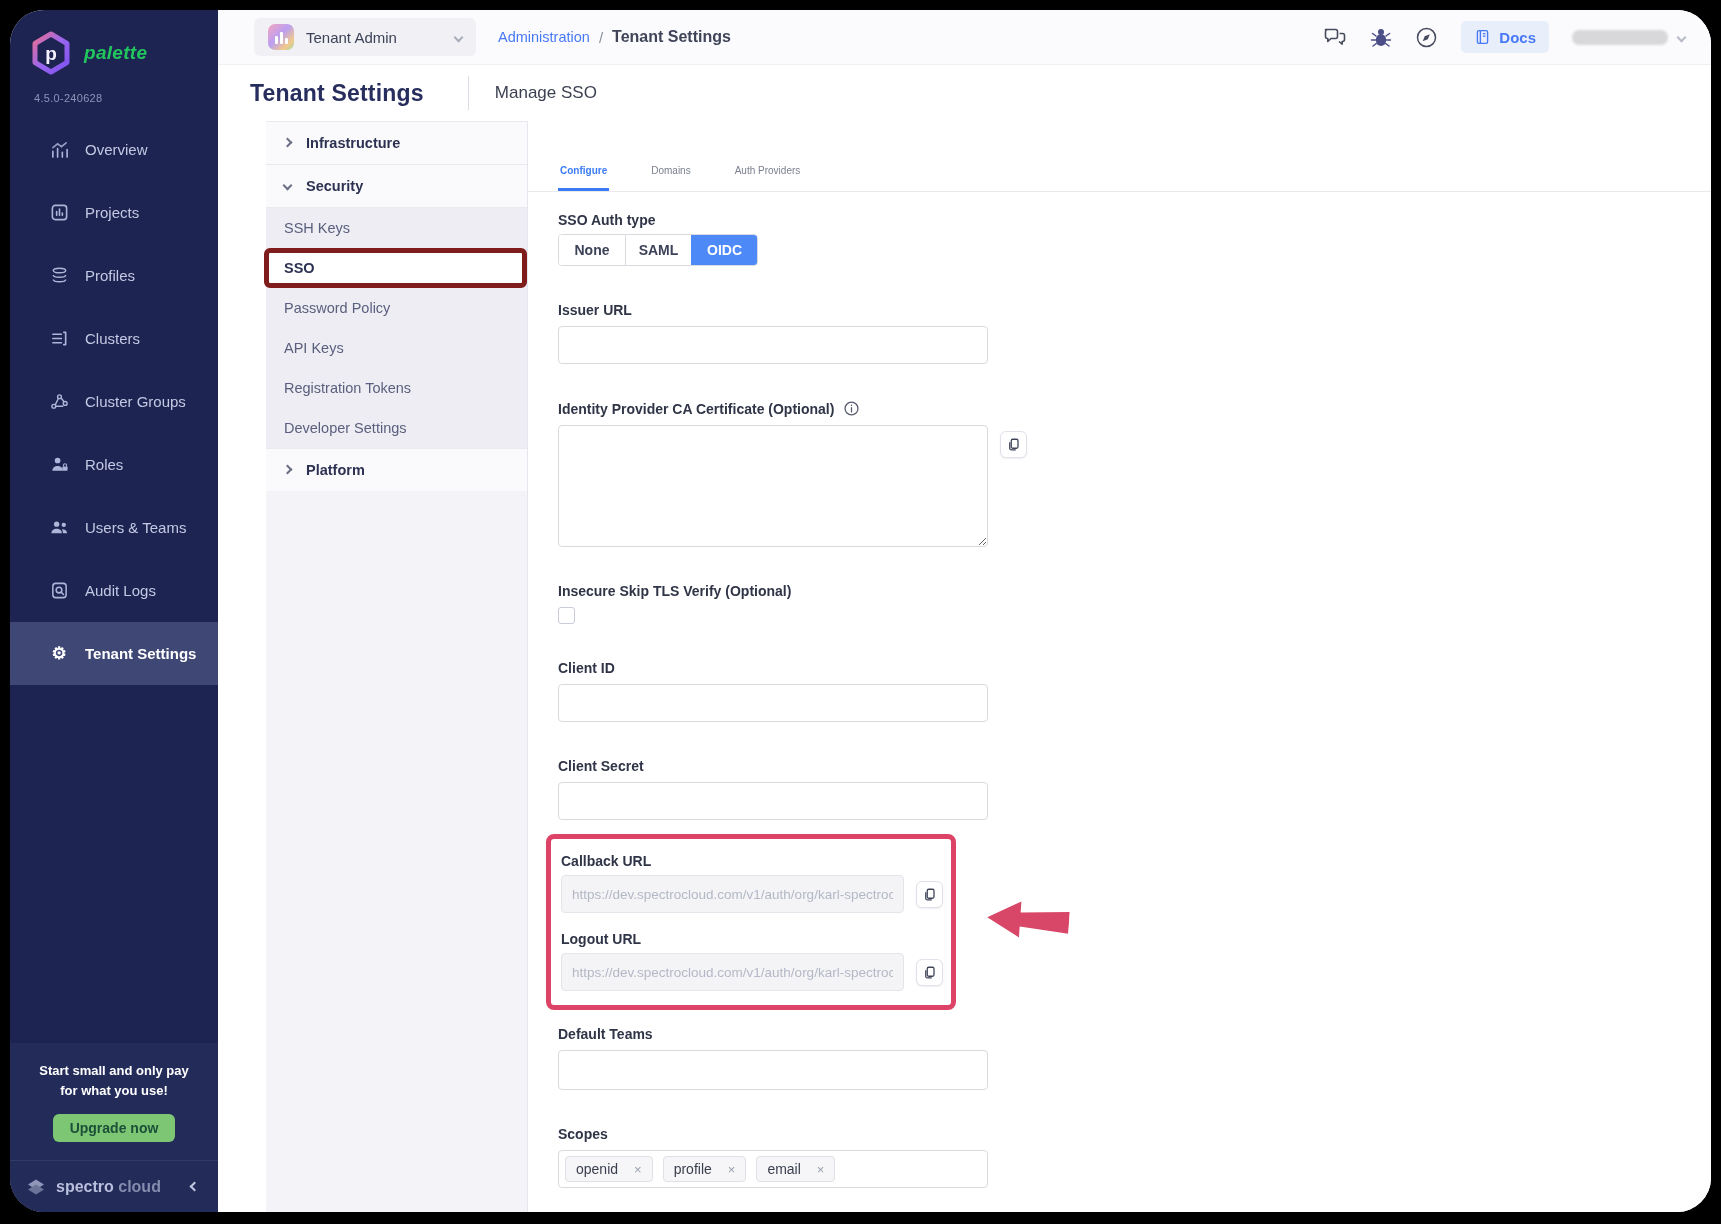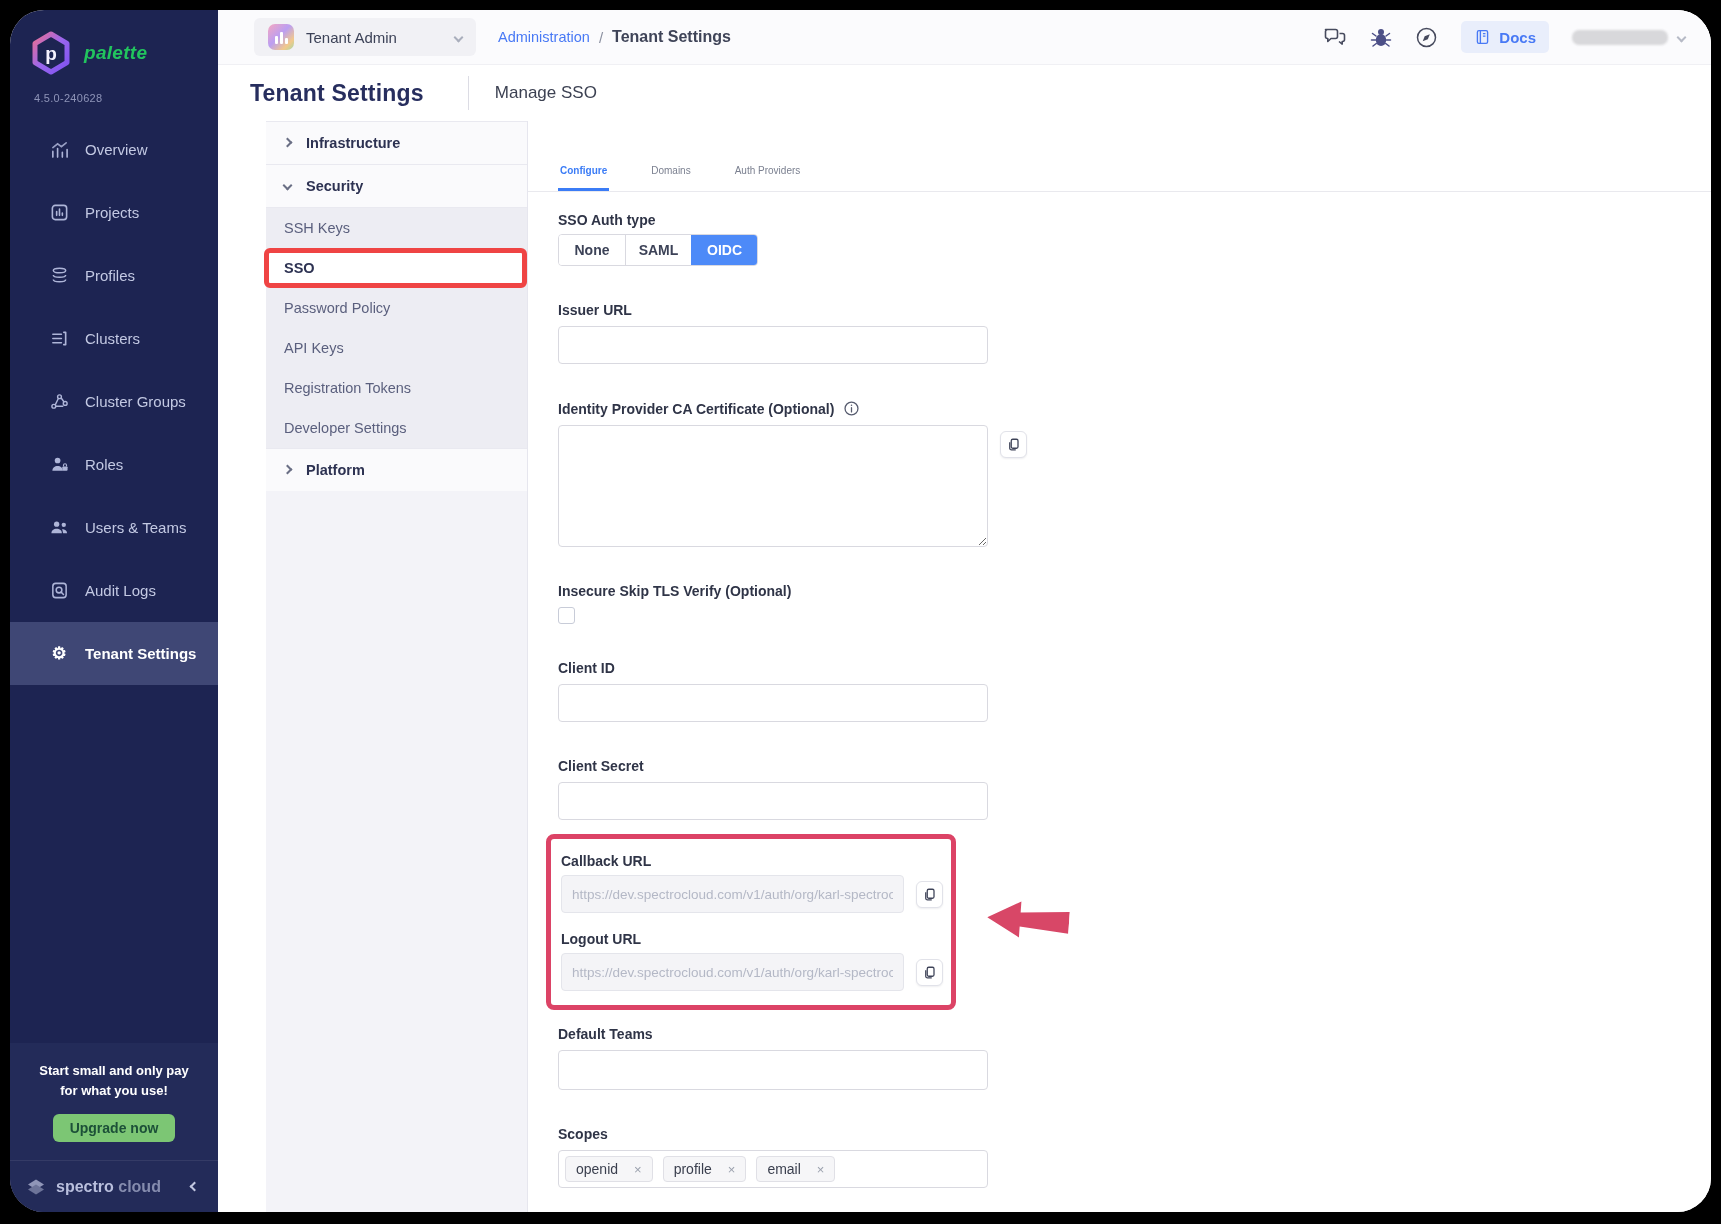--- a/index.html
+++ b/index.html
@@ -52,21 +52,21 @@
 
   .content-row { flex:1; display:flex; min-height:0;padding-left:48px; }
 
   
   .settings-panel { width:262px; flex-shrink:0; background:#f3f3f8; border-right:1px solid #e6e6ee; }
   .section-row { height:43px; display:flex; align-items:center; gap:15px; padding-left:18px; background:#fafafc; border-top:1px solid #e9e9f0; font-size:14.5px; font-weight:600; color:#2d3252; cursor:pointer; }
   .section-row.last { border-bottom:1px solid #e9e9f0; }
   .sec-chev { border-color:#6a6f85; margin-top:-2px; }
   .sub-list { background:#ededf3; border-top:1px solid #e9e9f0; }
   .sub-item { height:40px; display:flex; align-items:center; padding-left:18px; font-size:14.5px; color:#5a5f7d; cursor:pointer; }
-  .sub-item.active { background:#fff; color:#2d3252; font-weight:700; border:5px solid #ef4444; border-radius:6px; margin-left:-2px; padding-left:15px; }
+  .sub-item.active { background:#fff; color:#2d3252; font-weight:700; border:5px solid #7f1d1d; border-radius:6px; margin-left:-2px; padding-left:15px; }
 
   
   .form-area { flex:1; min-width:0; overflow:hidden; position:relative; }
   .tabs-row { margin-top:36px; padding-left:30px; display:flex; gap:40px; border-bottom:1px solid #e9e9ee; }
   .tab { padding:8px 2px 15px; font-size:10px; color:#7b8090; cursor:pointer; }
   .tab.active { color:#3b7cf6; font-weight:600; box-shadow:inset 0 -3px 0 #3b7cf6; }
   .form-content { padding:0 16px 0 30px; }
   .f-label { font-size:14px; font-weight:600; color:#2f3447; margin:36px 0 8px; display:flex; align-items:center; gap:9px; }
   .f-label.first { margin-top:20px; }
   .seg { display:inline-flex; border:1px solid #d9d9e0; border-radius:4px; overflow:hidden; margin-top:-2px; }

